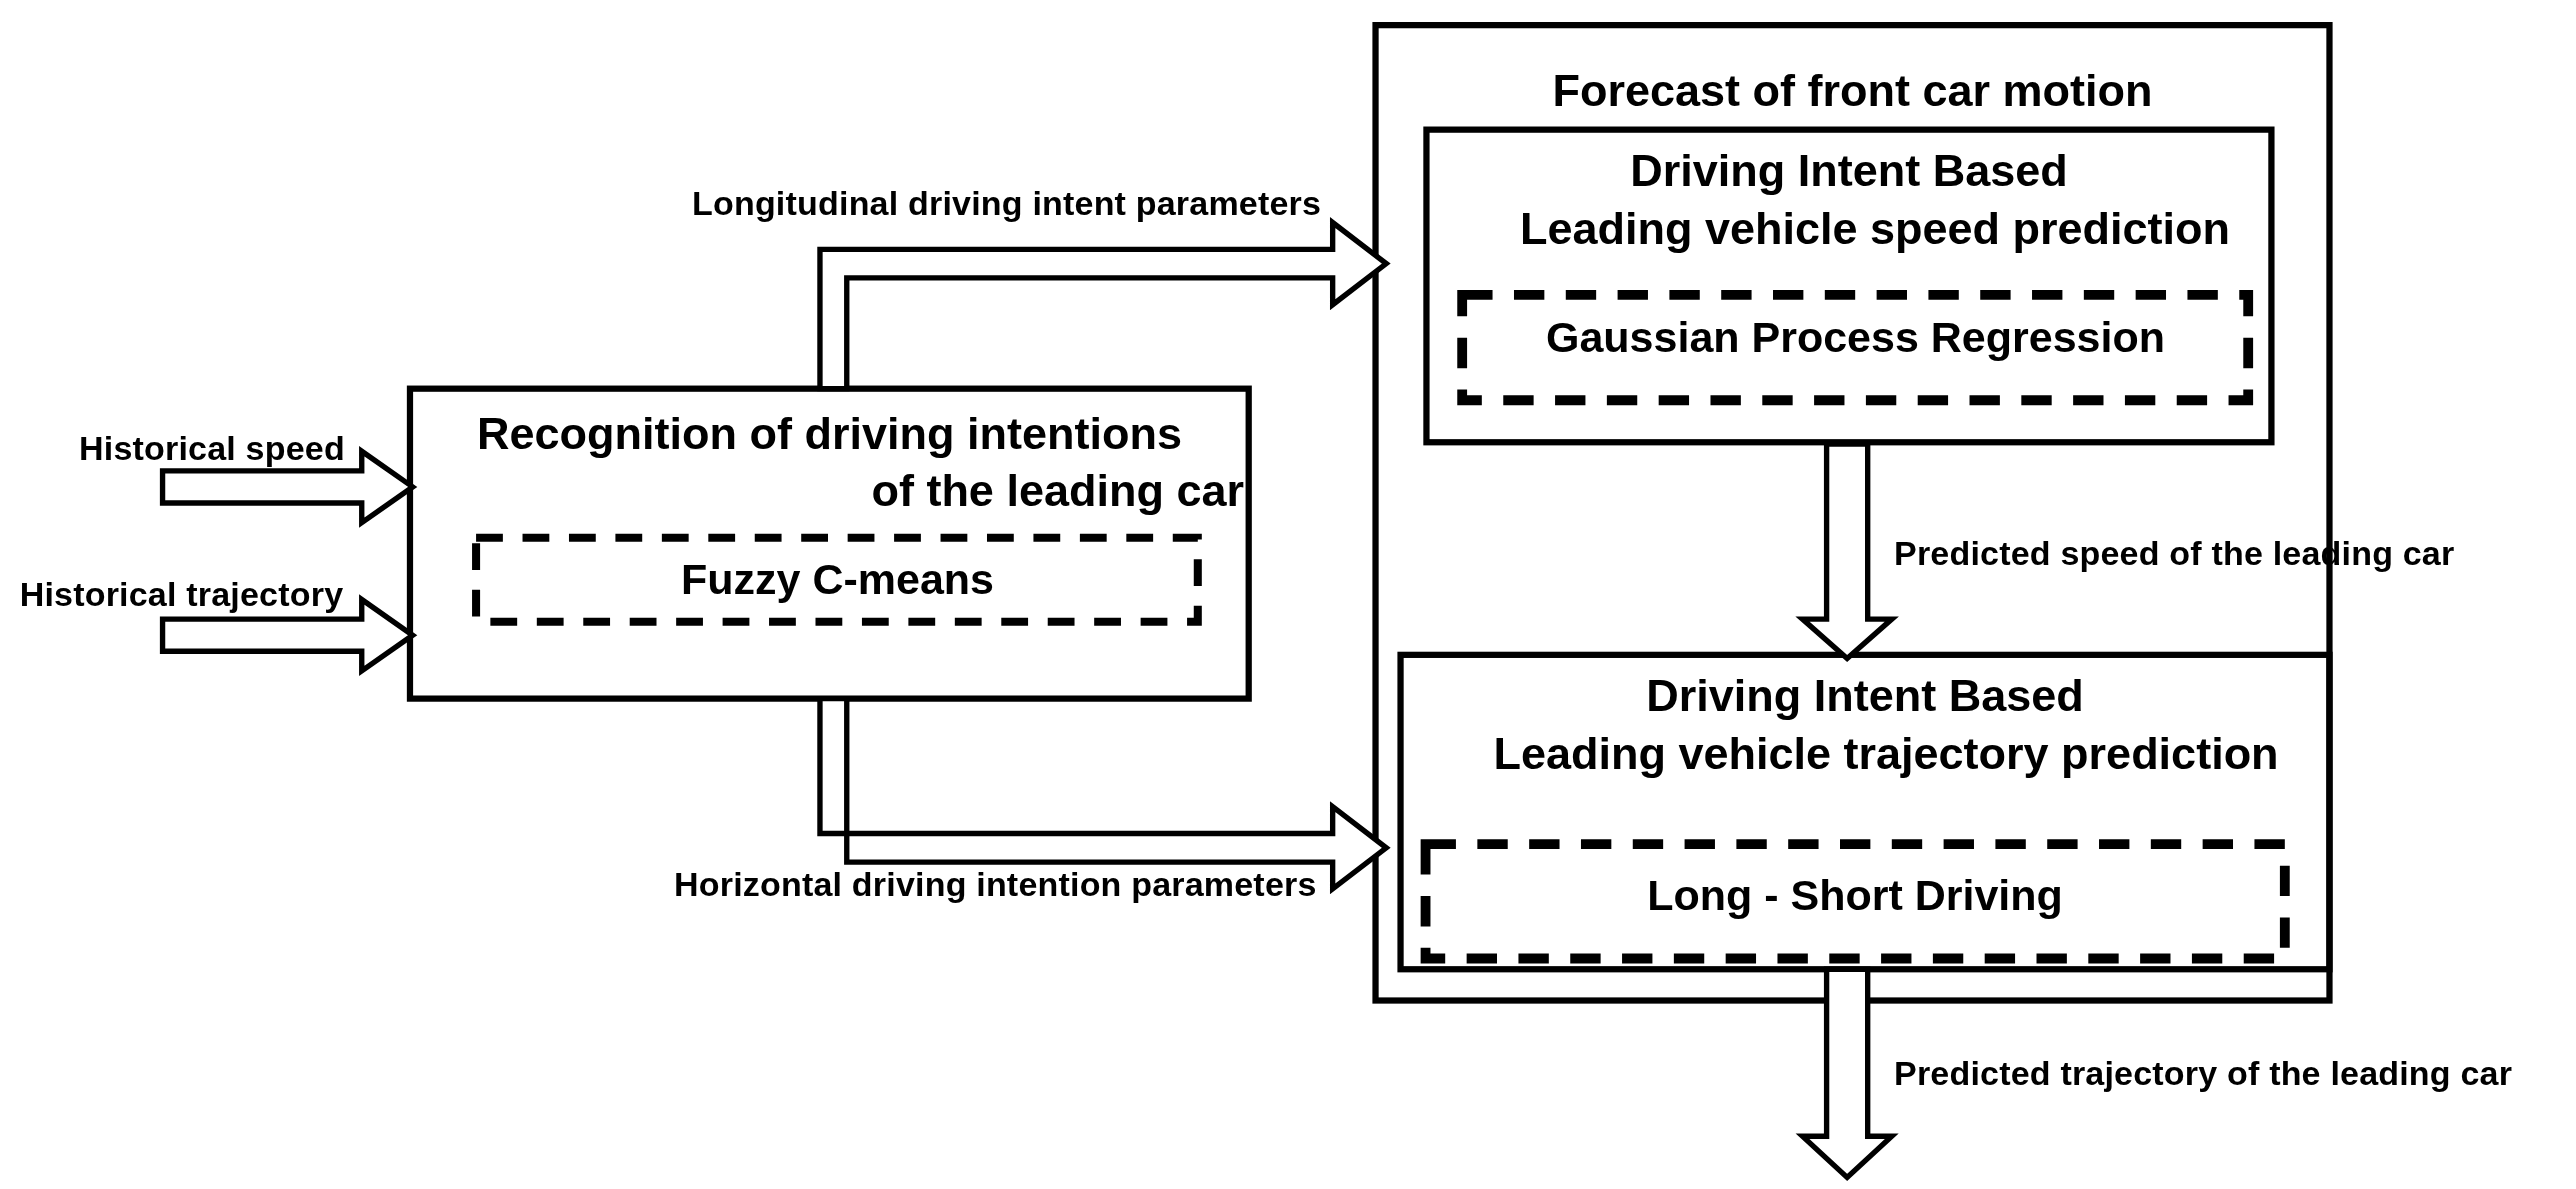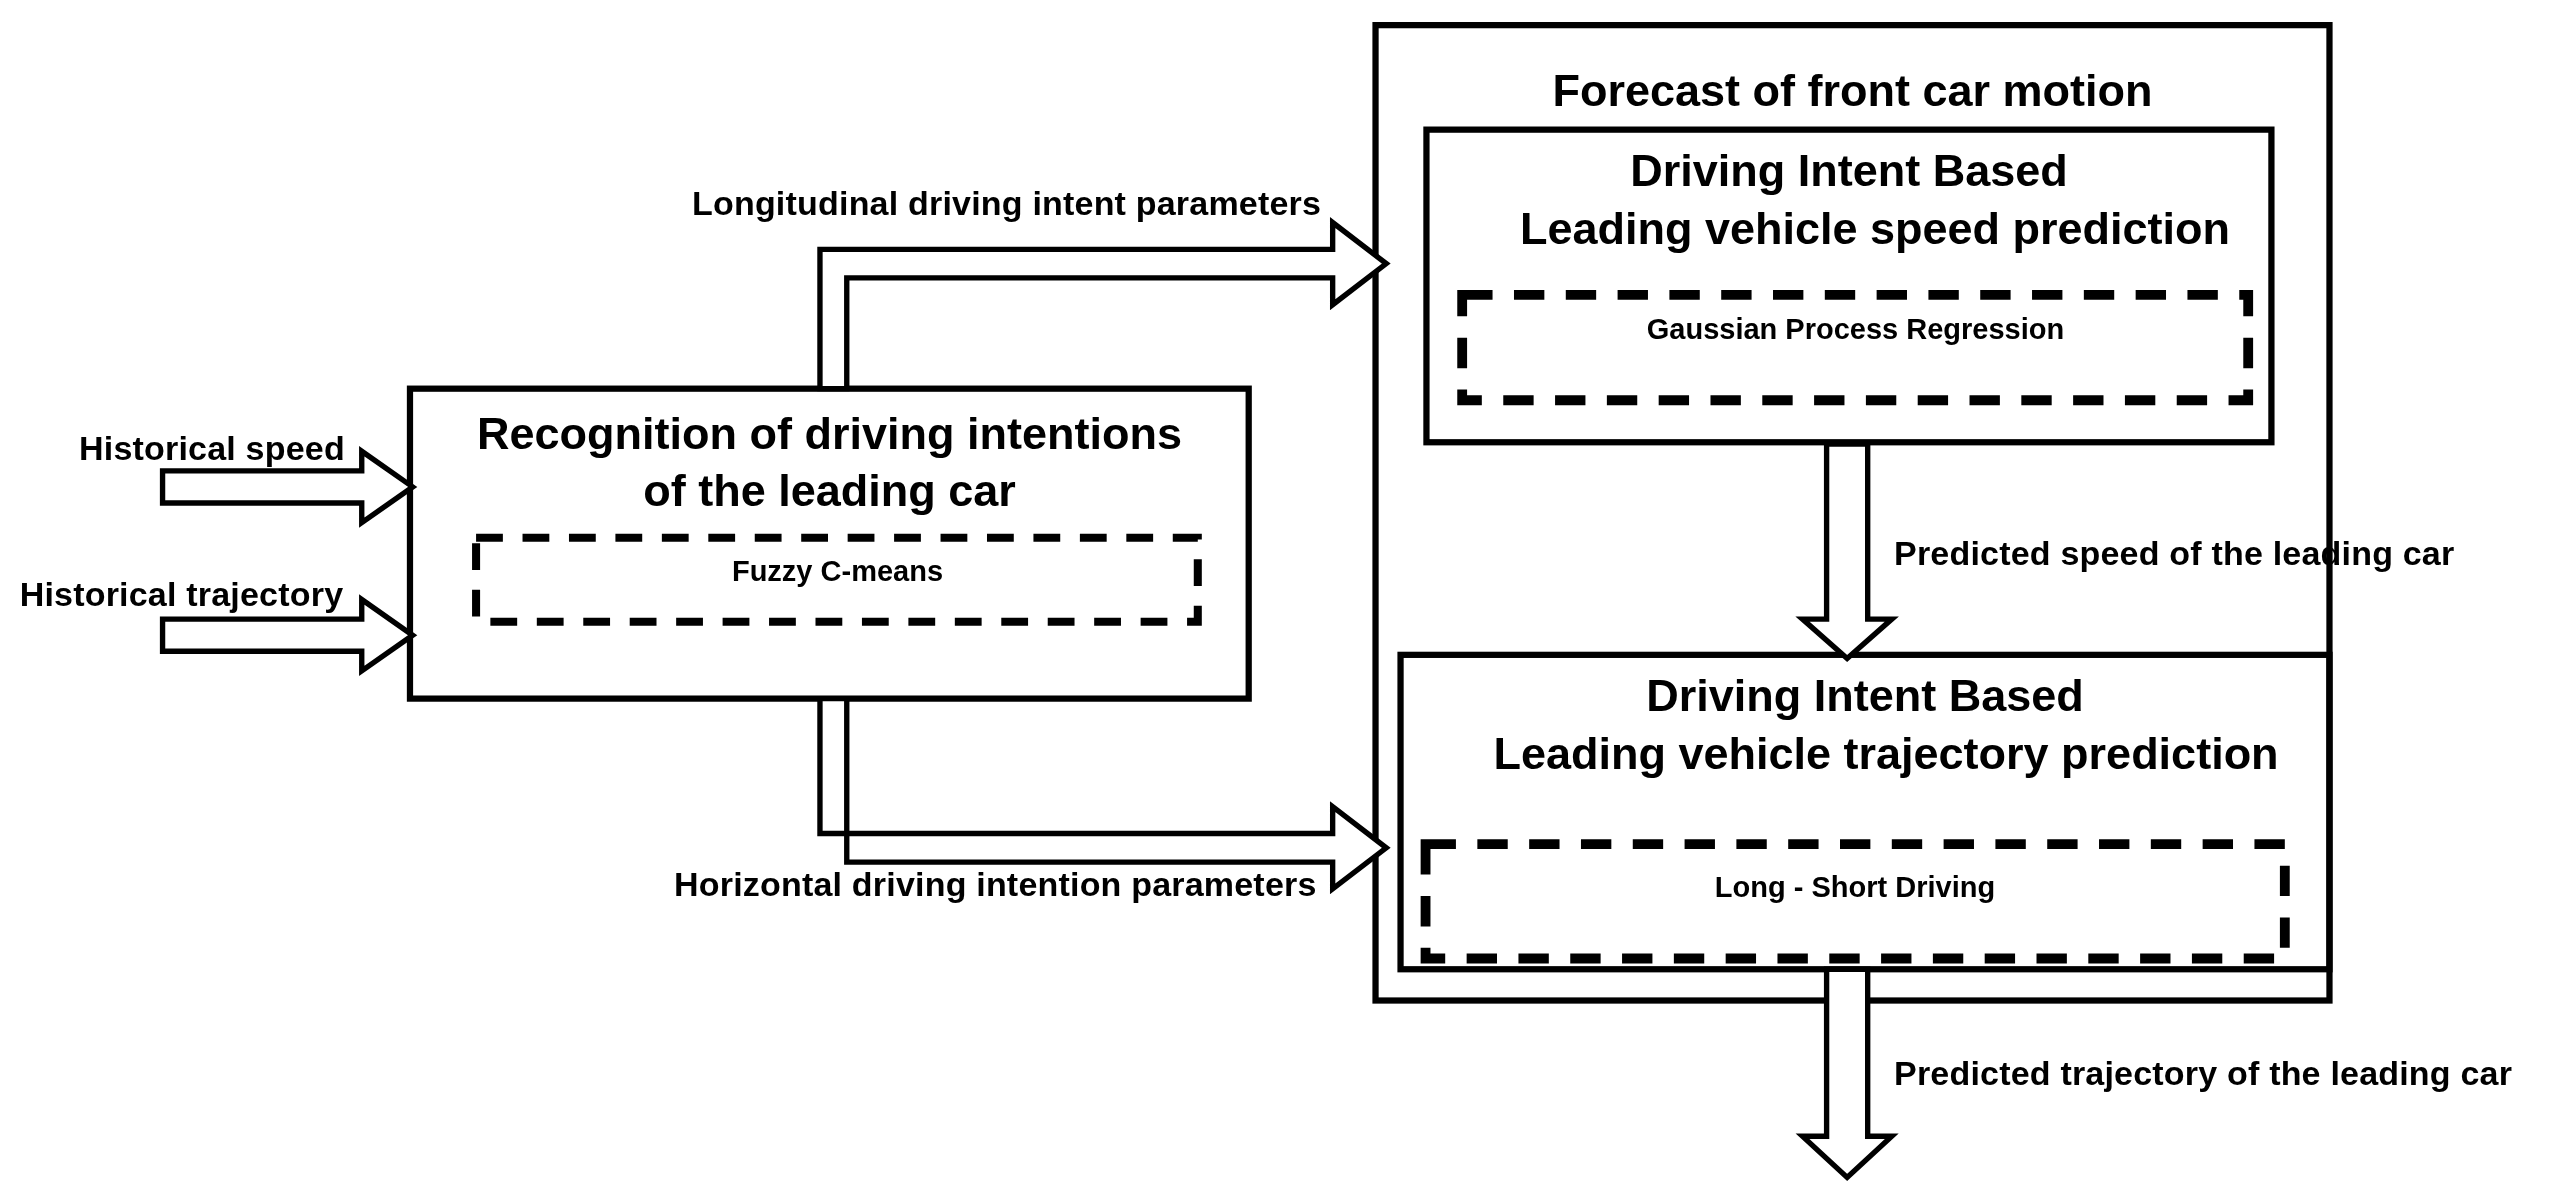--- a/index.html
+++ b/index.html
@@ -25,21 +25,21 @@
     position: absolute;
     font-family: "Liberation Sans", sans-serif;
     font-weight: bold;
     color: #000000;
     white-space: nowrap;
     line-height: 1.12;
   }
   
   .lbl-sm { font-size: 34px; letter-spacing: 0.2px; }
   .lbl-bigbox { font-size: 45px; text-align: center; }
-  .lbl-inner { font-size: 29px; text-align: center; }
+  .lbl-inner { font-size: 43px; text-align: center; }
   .lbl-boxhead { font-size: 45px; text-align: center; }
   .center-block { text-align: center; }
 </style>
 </head>
 <body>
 
 <div id="stage">
 
   <svg class="layer" viewBox="0 0 2884 1332">
 
@@ -69,21 +69,21 @@
 
     <polygon points="2045,1085 2091,1085 2091,1272 2118,1272 2068,1318 2018,1272 2045,1272" fill="#ffffff" stroke="#000000" stroke-width="6"></polygon>
 
   </svg>
 
   <div class="lbl lbl-sm" style="left:79px; top:429px;">Historical speed</div>
 
   <div class="lbl lbl-sm" style="left:19.7px; top:575px;">Historical trajectory</div>
 
   <div class="lbl lbl-bigbox center-block" style="left:415px; top:409px; width:829px;">Recognition of driving intentions</div>
-  <div class="lbl lbl-bigbox center-block" style="left:415px; top:466px; width:829px;">of the leading car</div>
+  <div class="lbl lbl-bigbox center-block" style="left:415px; top:466px; width:829px;text-align:right;">of the leading car</div>
   <div class="lbl lbl-inner center-block" style="left:480px; top:555px; width:715px;">Fuzzy C-means</div>
 
   <div class="lbl lbl-boxhead center-block" style="left:1380px; top:36px; width:945px;margin-top:30px;">Forecast of front car motion</div>
 
   <div class="lbl lbl-boxhead center-block" style="left:1429px; top:146px; width:840px;">Driving Intent Based</div>
   <div class="lbl lbl-boxhead center-block" style="left:1429px; top:204px; width:840px;margin-left:26px;">Leading vehicle speed prediction</div>
   <div class="lbl lbl-inner center-block" style="left:1465px; top:313px; width:781px;">Gaussian Process Regression</div>
 
   <div class="lbl lbl-boxhead center-block" style="left:1404px; top:671px; width:922px;">Driving Intent Based</div>
   <div class="lbl lbl-boxhead center-block" style="left:1404px; top:729px; width:922px;margin-left:21px;">Leading vehicle trajectory prediction</div>

